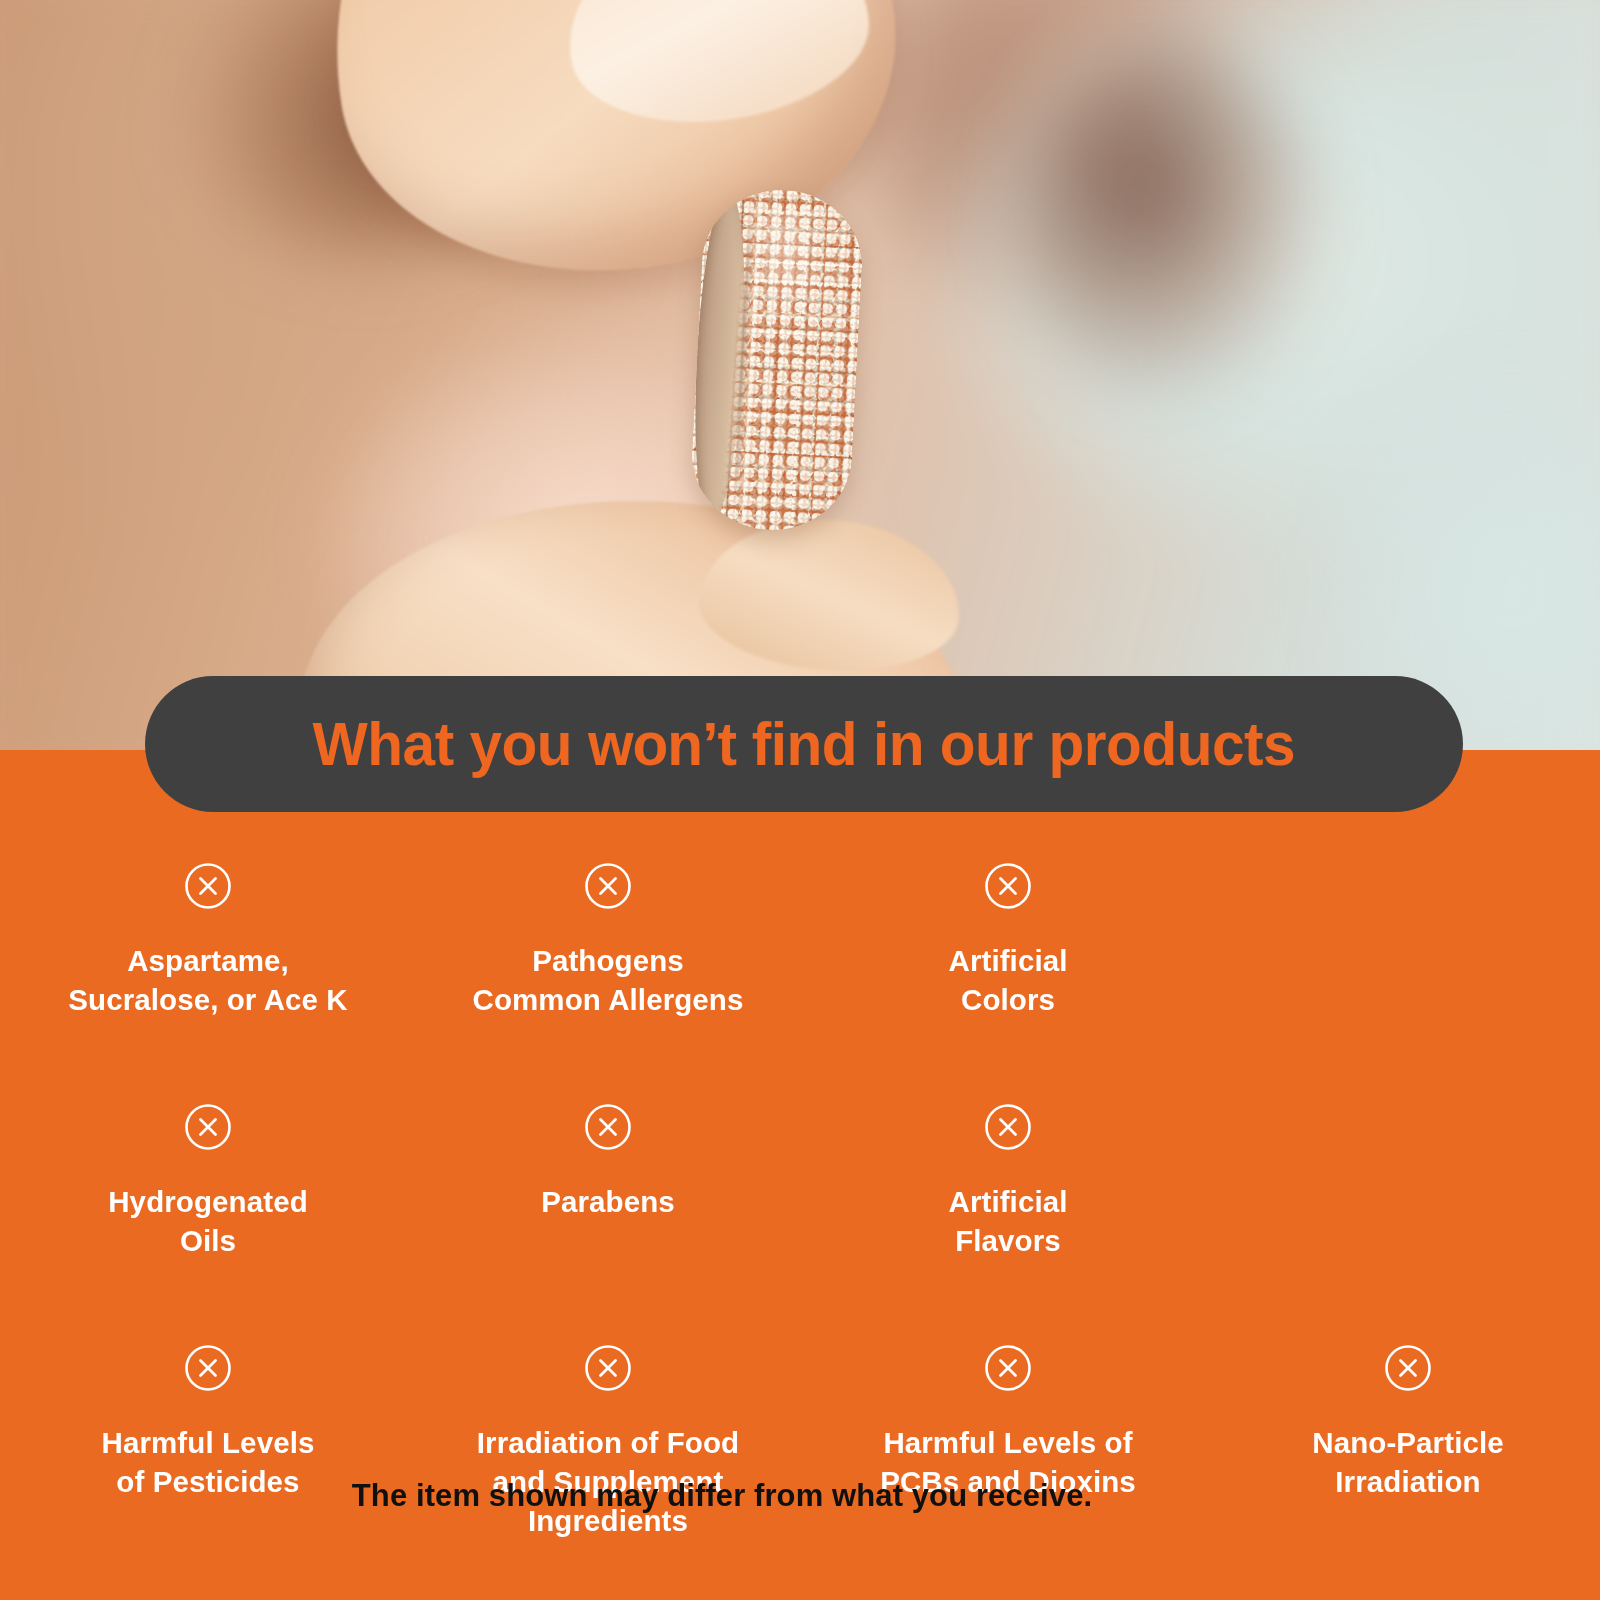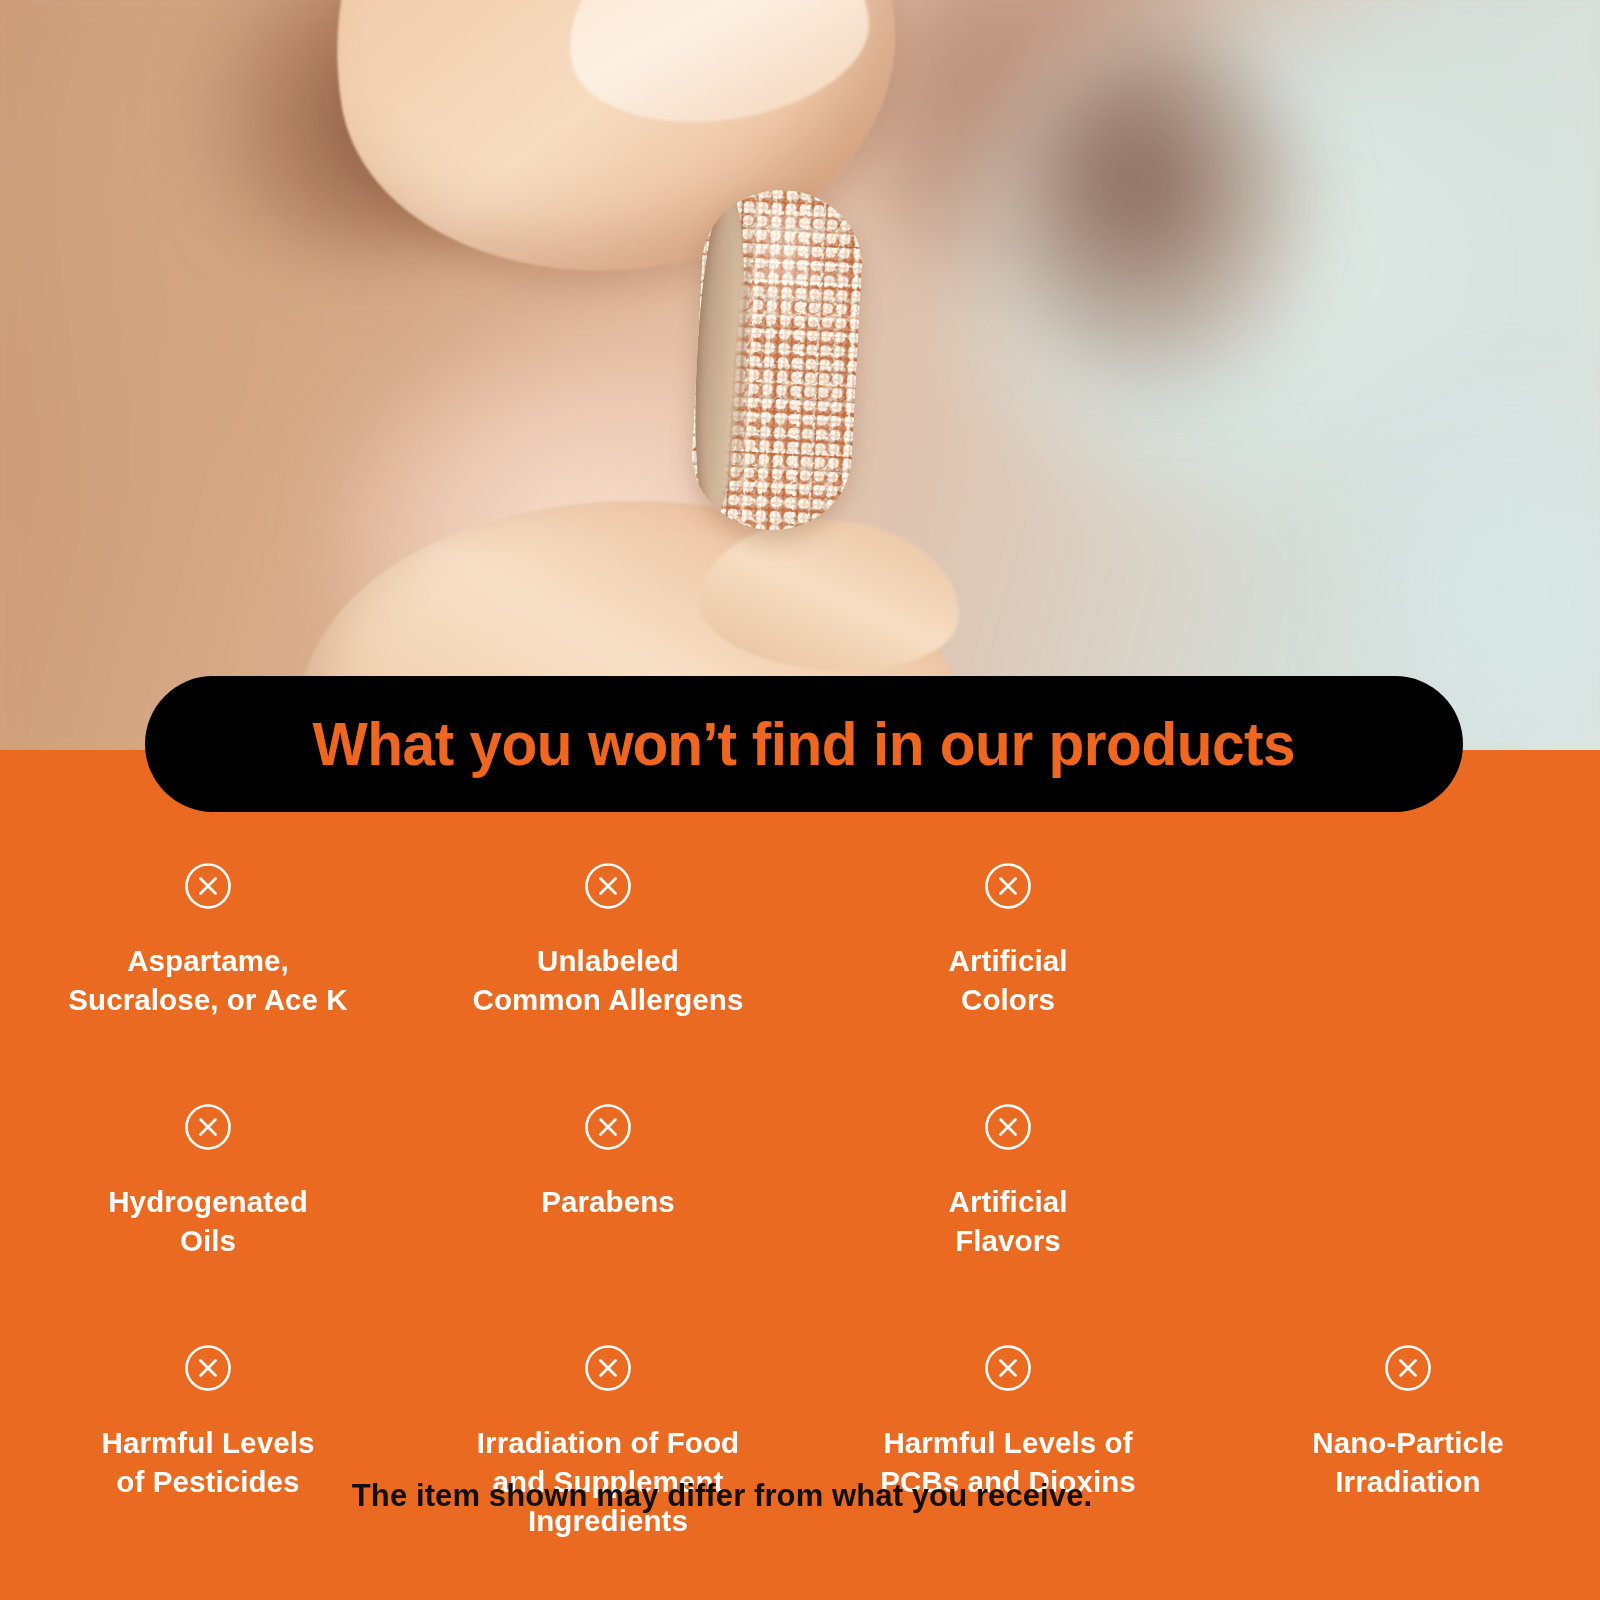--- a/index.html
+++ b/index.html
@@ -197,21 +197,21 @@
     left:0; top:750px;
     width:1600px; height:850px;
     background:#EB6A21;
   }
 
   
   .title-pill {
     position:absolute;
     left:145px; top:676px;
     width:1318px; height:136px;
-    background:#000000;
+    background:#404040;
     border-radius:68px;
     display:flex;
     align-items:center;
     justify-content:center;
     z-index:5;
   }
   .title-text {
     font-size:61px;
     line-height:1;
     letter-spacing:-0.5px;
@@ -318,21 +318,21 @@
           <path d="M16.5 16.5 L31.5 31.5 M31.5 16.5 L16.5 31.5" stroke="#ffffff" stroke-width="2.8" stroke-linecap="round"></path>
         </svg>
         <div class="cell-label">Aspartame,
 Sucralose, or Ace K</div>
       </div>
       <div class="cell">
         <svg class="cell-icon" viewBox="0 0 48 48">
           <circle cx="24" cy="24" r="21.5" fill="none" stroke="#ffffff" stroke-width="2.6"></circle>
           <path d="M16.5 16.5 L31.5 31.5 M31.5 16.5 L16.5 31.5" stroke="#ffffff" stroke-width="2.8" stroke-linecap="round"></path>
         </svg>
-        <div class="cell-label">Unlabeled
+        <div class="cell-label">Pathogens
 Common Allergens</div>
       </div>
       <div class="cell">
         <svg class="cell-icon" viewBox="0 0 48 48">
           <circle cx="24" cy="24" r="21.5" fill="none" stroke="#ffffff" stroke-width="2.6"></circle>
           <path d="M16.5 16.5 L31.5 31.5 M31.5 16.5 L16.5 31.5" stroke="#ffffff" stroke-width="2.8" stroke-linecap="round"></path>
         </svg>
         <div class="cell-label">Artificial
 Colors</div>
       </div>

